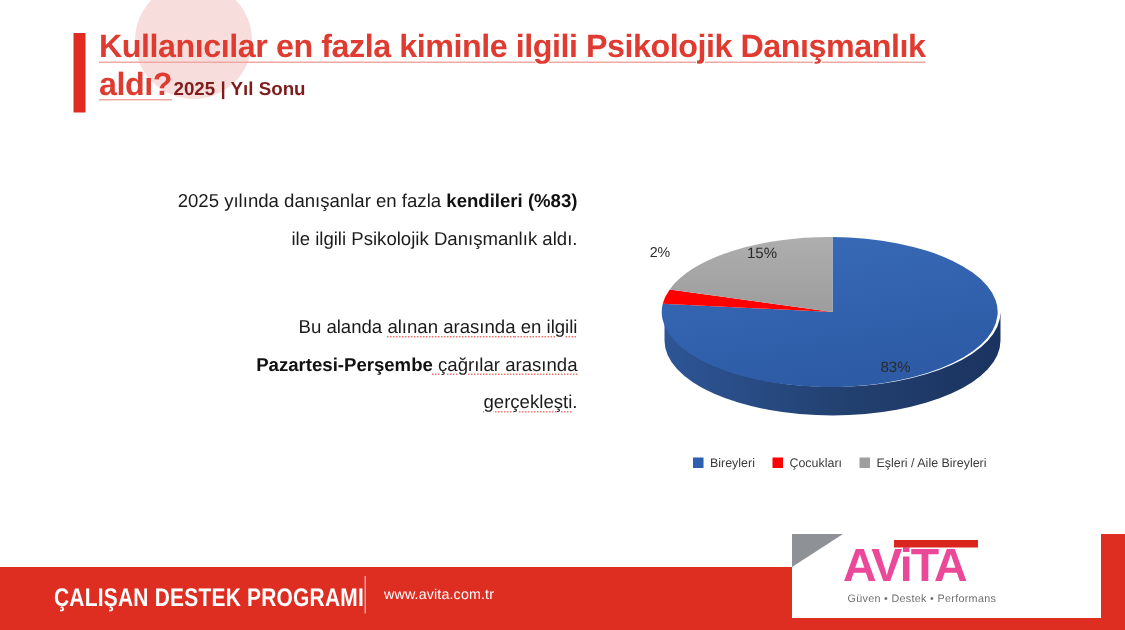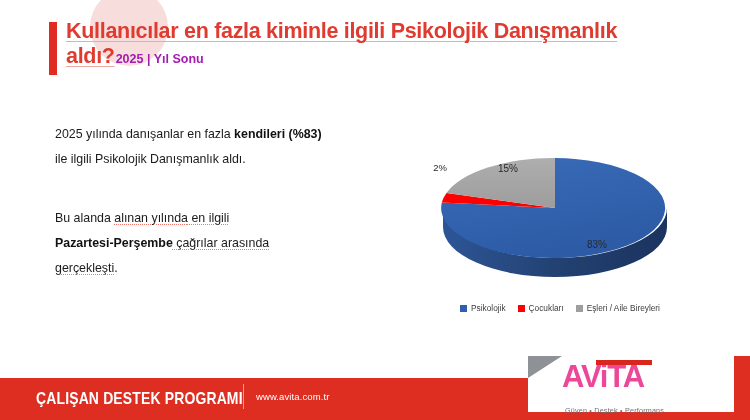--- a/index.html
+++ b/index.html
@@ -66,38 +66,39 @@
     text-underline-offset: 2.5px;
   }
   .title-second-row {
     display: flex;
     align-items: baseline;
     gap: 1px;
   }
   .title-sub {
     font-size: 12.5px;
     font-weight: bold;
-    color: #a21caf;
+    color: #7f1d1d;
     letter-spacing: 0px;
     white-space: nowrap;
   }
 
   
   .body-copy {
     position: absolute;
     left: 55px;
     top: 122px;
     width: 330px;
     z-index: 2;
   }
   .para {
     font-size: 12.4px;
     color: #1b1b1b;
     line-height: 25px;
     font-family: "Liberation Sans", sans-serif;
+    text-align: right;
   }
   .para.second {
     margin-top: 34px;
   }
   .para b { font-weight: bold; color: #111; }
   .sp {
     text-decoration: underline;
     text-decoration-style: dotted;
     text-decoration-color: #f4756c;
     text-decoration-thickness: 1px;
@@ -220,21 +221,21 @@
     left: 596px;
     top: 360px;
     width: 56px;
     height: 5px;
     background: #d9251d;
     z-index: 7;
   }
   .logo-tagline {
     position: absolute;
     left: 565px;
-    top: 406px;
+    top: 394px;
     font-size: 7.2px;
     color: #6d6f71;
     letter-spacing: 0.2px;
     z-index: 6;
     white-space: nowrap;
   }
   .footer-right-strip {
     position: absolute;
     left: 734px;
     top: 356px;
@@ -259,21 +260,21 @@
     </div>
   </div>
 </div>
 
 <div class="body-copy">
   <div class="para">
     <span>2025 yılında danışanlar en fazla </span><b>kendileri (%83)</b><br>
     <span>ile ilgili Psikolojik Danışmanlık aldı.</span>
   </div>
   <div class="para second">
-    <span>Bu alanda </span><span class="sp">alınan yılında</span><span class="sp"> en ilgili </span><br>
+    <span>Bu alanda </span><span class="sp">alınan arasında</span><span class="sp"> en ilgili </span><br>
     <b>Pazartesi-Perşembe</b><span class="sp"> çağrılar </span><span class="sp">arasında</span><br>
     <span class="sp">gerçekleşti</span><span>.</span>
   </div>
 </div>
 
 <div class="chart-area">
   <svg class="chart-svg" width="300" height="160" viewBox="0 0 300 160">
     <defs>
       <linearGradient id="blueTop" x1="0" y1="0" x2="0.4" y2="1">
         <stop offset="0%" stop-color="#3a6cb8"></stop>
@@ -303,21 +304,21 @@
     <path d="M 145 63 L 36.5 48.0 A 112 50 0 0 1 145 13 Z" fill="url(#grayTop)"></path>
 
     <text x="187" y="103" font-family="Liberation Sans, sans-serif" font-size="10" fill="#2a2a2a" text-anchor="middle">83%</text>
     <text x="98" y="27" font-family="Liberation Sans, sans-serif" font-size="10" fill="#2a2a2a" text-anchor="middle">15%</text>
     <text x="30" y="26" font-family="Liberation Sans, sans-serif" font-size="9.5" fill="#2a2a2a" text-anchor="middle">2%</text>
   </svg>
 
   <div class="legend">
     <div class="legend-item">
       <span class="legend-swatch" style="background:#2e5fb0"></span>
-      <span class="legend-label">Psikolojik</span>
+      <span class="legend-label">Bireyleri</span>
     </div>
     <div class="legend-item">
       <span class="legend-swatch" style="background:#ff0000"></span>
       <span class="legend-label">Çocukları</span>
     </div>
     <div class="legend-item">
       <span class="legend-swatch" style="background:#9e9e9e"></span>
       <span class="legend-label">Eşleri / Aile Bireyleri</span>
     </div>
   </div>

